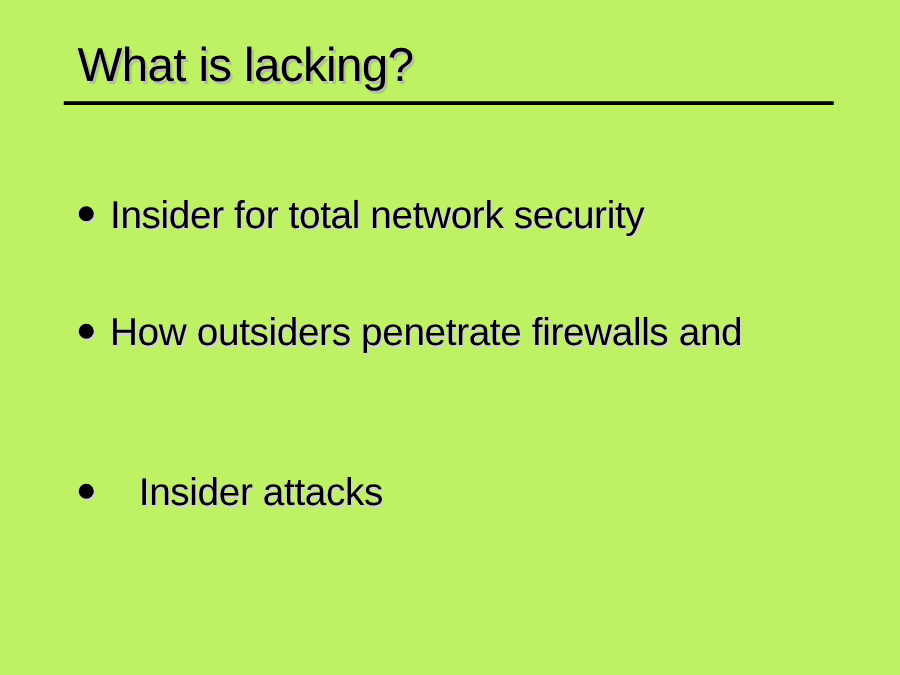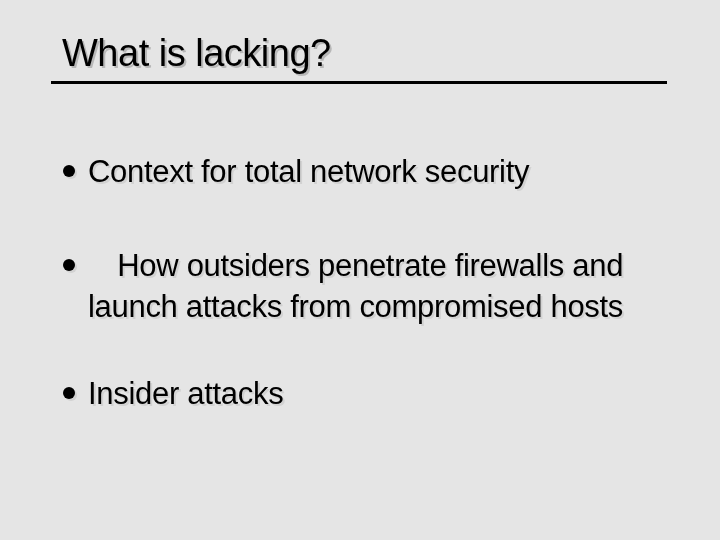--- a/index.html
+++ b/index.html
@@ -3,21 +3,21 @@
 <meta charset="utf-8">
 <style>
   * { margin: 0; padding: 0; box-sizing: border-box; }
   html, body { background: #ffffff; }
   body { font-family: "Liberation Sans", "DejaVu Sans", sans-serif; }
 
   .slide {
     position: relative;
     width: 720px;
     height: 540px;
-    background: #e5e5e5;
+    background: #bef264;
     overflow: hidden;
   }
 
   .slide-title {
     position: absolute;
     left: 62px;
     top: 33px;
     font-size: 38px;
     font-weight: 400;
     line-height: 1.1;
@@ -43,21 +43,21 @@
     display: flex;
     align-items: flex-start;
     color: #000000;
     font-size: 31px;
     line-height: 41px;
     letter-spacing: -0.3px;
     text-shadow: 2px 2px 0 #d2d2d2;
   }
   .bullet-1 { top: 151px; }
   .bullet-2 { top: 245px; text-align: right; }
-  .bullet-3 { top: 373px; }
+  .bullet-3 { top: 373px; gap: 23px; }
 
   .bullet-dot {
     flex: 0 0 auto;
     width: 12px;
     height: 12px;
     margin-top: 14px;
     margin-right: 13px;
     border-radius: 50%;
     background: #000000;
     box-shadow: 2px 2px 0 #d2d2d2;
@@ -71,29 +71,28 @@
 
 <div class="slide">
 
   <h1 class="slide-title">What is lacking?</h1>
 
   <div class="title-rule"></div>
 
   <div class="bullet bullet-1">
     <span class="bullet-dot"></span>
     <div class="bullet-text">
-      <span class="bullet-line">Context for total network security</span>
+      <span class="bullet-line">Insider for total network security</span>
     </div>
   </div>
 
   <div class="bullet bullet-2">
     <span class="bullet-dot"></span>
     <div class="bullet-text">
       <span class="bullet-line">How outsiders penetrate firewalls and</span>
-      <span class="bullet-line">launch attacks from compromised hosts</span>
     </div>
   </div>
 
   <div class="bullet bullet-3">
     <span class="bullet-dot"></span>
     <div class="bullet-text">
       <span class="bullet-line">Insider attacks</span>
     </div>
   </div>
 

